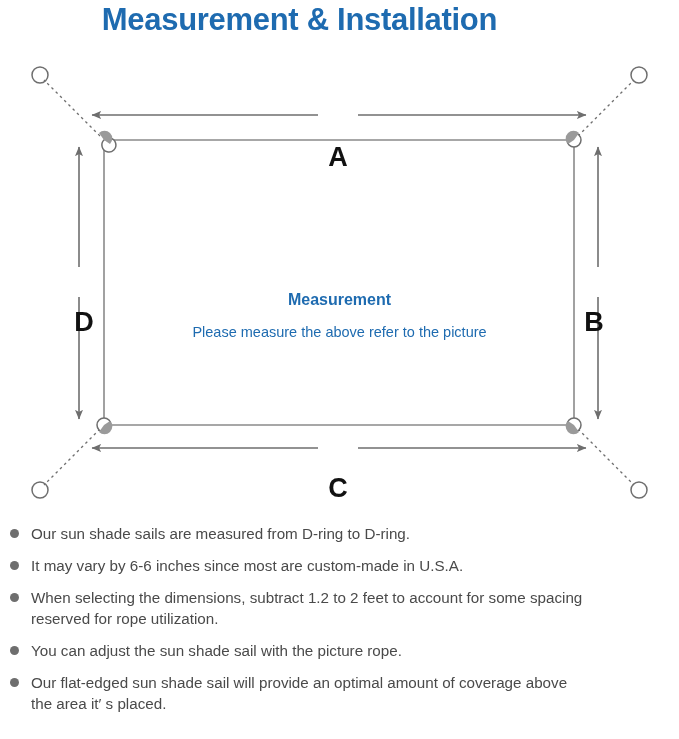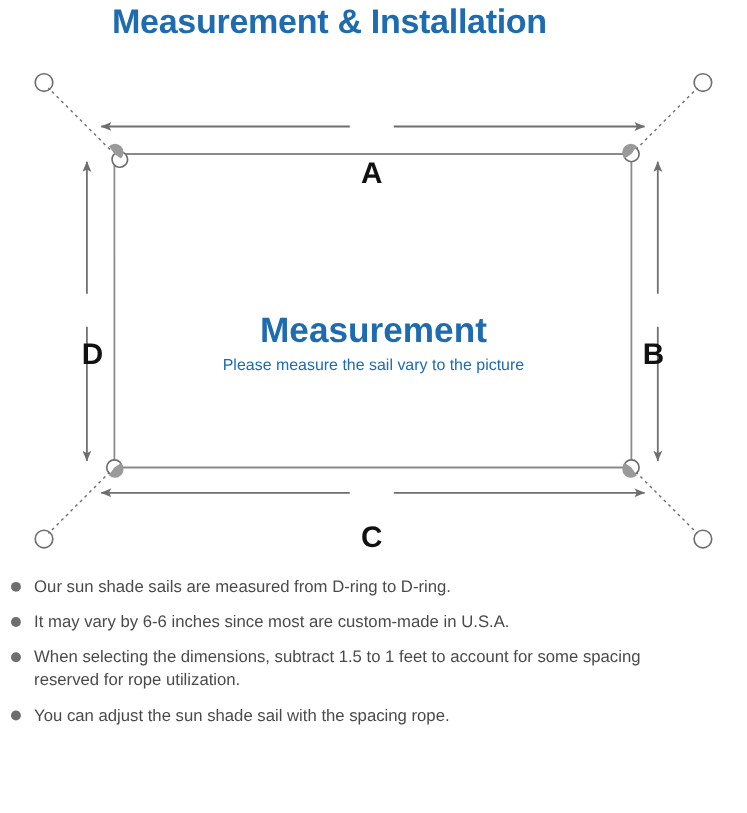--- a/index.html
+++ b/index.html
@@ -42,21 +42,21 @@
   }
   .diagram svg {
     display: block;
   }
   .sail-caption-title {
     position: absolute;
     top: 240px;
     left: 0;
     width: 679px;
     text-align: center;
-    font-size: 32px;
+    font-size: 16px;
     font-weight: bold;
     color: #1E6BB0;
     line-height: 30px;
     white-space: nowrap;
   }
   .sail-caption-sub {
     position: absolute;
     top: 277px;
     left: 0;
     width: 679px;
@@ -173,33 +173,37 @@
       <line x1="598" y1="252" x2="598" y2="374" stroke="#6e6e6e" stroke-width="1.6" marker-end="url(#arrHead)"></line>
     </g>
   </svg>
 
   <div class="dim-label" id="dim-a">A</div>
   <div class="dim-label" id="dim-b">B</div>
   <div class="dim-label" id="dim-c">C</div>
   <div class="dim-label" id="dim-d">D</div>
 
   <div class="sail-caption-title">Measurement</div>
-  <div class="sail-caption-sub">Please measure the sail vary to the picture</div>
+  <div class="sail-caption-sub">Please measure the above refer to the picture</div>
 </div>
 
 <div class="notes">
   <div class="note">
     <span class="bullet"></span>
     <span class="note-text">Our sun shade sails are measured from D-ring to D-ring.</span>
   </div>
   <div class="note">
     <span class="bullet"></span>
     <span class="note-text">It may vary by 6-6 inches since most are custom-made in U.S.A.</span>
   </div>
   <div class="note">
     <span class="bullet"></span>
-    <span class="note-text">When selecting the dimensions, subtract 1.5 to 1 feet to account for some spacing reserved for rope utilization.</span>
-  </div>
-  <div class="note">
-    <span class="bullet"></span>
-    <span class="note-text">You can adjust the sun shade sail with the spacing rope.</span>
+    <span class="note-text">When selecting the dimensions, subtract 1.2 to 2 feet to account for some spacing reserved for rope utilization.</span>
+  </div>
+  <div class="note">
+    <span class="bullet"></span>
+    <span class="note-text">You can adjust the sun shade sail with the picture rope.</span>
+  </div>
+  <div class="note">
+    <span class="bullet"></span>
+    <span class="note-text">Our flat-edged sun shade sail will provide an optimal amount of coverage above the area it′ s placed.</span>
   </div>
 </div>
 
 </body></html>

